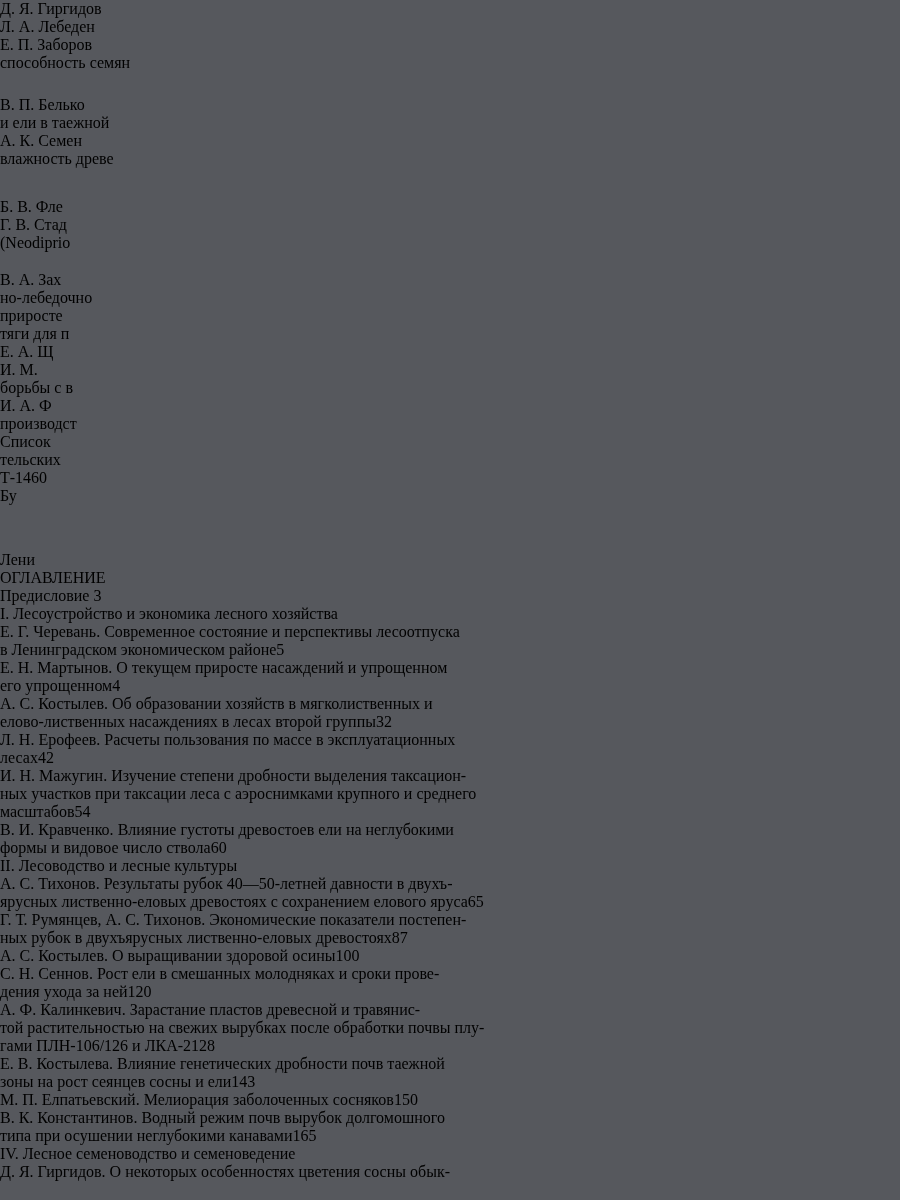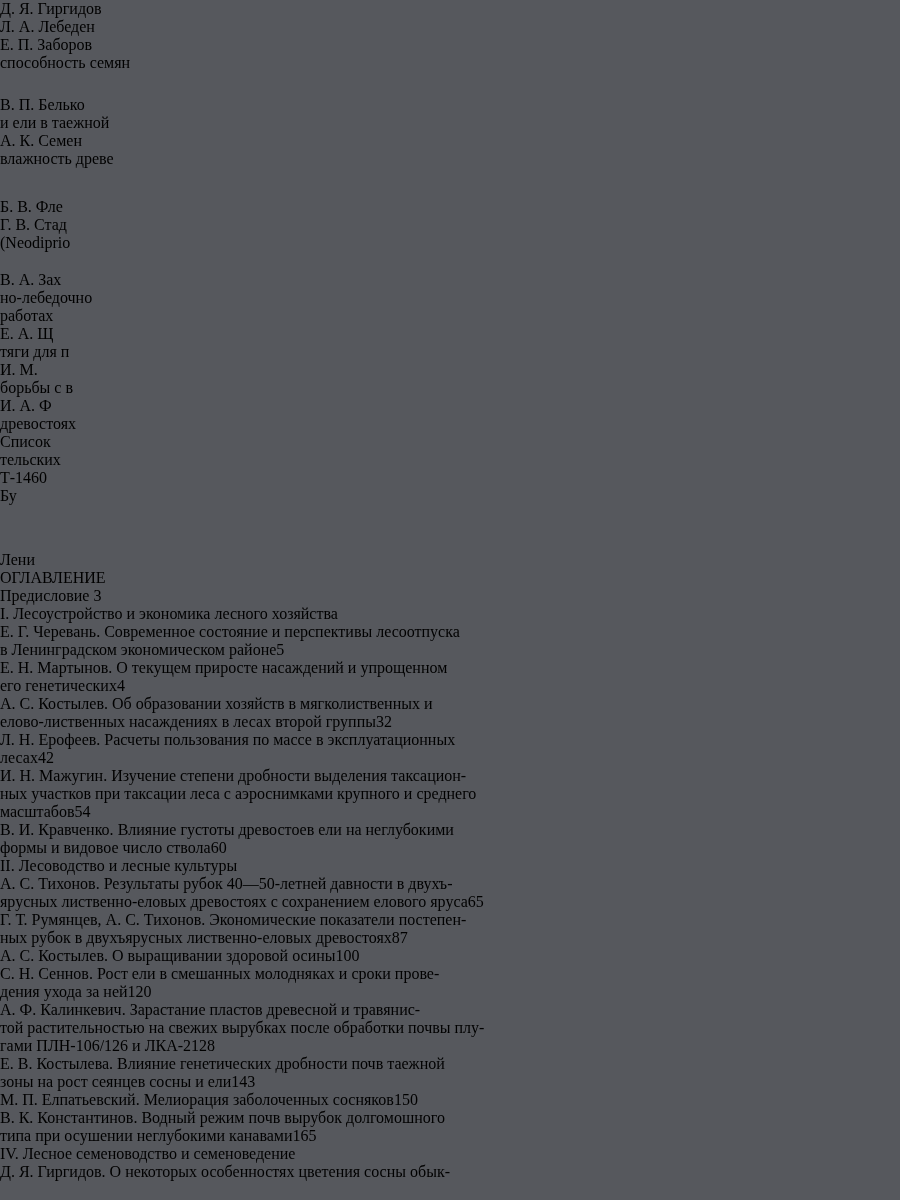--- a/index.html
+++ b/index.html
@@ -121,27 +121,27 @@
           <div class="rp-line">влажность древе</div>
         </div>
         <div class="rp-group" style="margin-top: 30px; font-family: Liberation Serif, serif;">
           <div class="rp-line frag-author">Б. В. Фле</div>
           <div class="rp-line frag-author">Г. В. Стад</div>
           <div class="rp-line">(Neodiprio</div>
         </div>
         <div class="rp-group" style="margin-top: 19px;">
           <div class="rp-line frag-author">В. А. Зах</div>
           <div class="rp-line">но-лебедочно</div>
-          <div class="rp-line">работах</div>
+          <div class="rp-line">приросте</div>
+          <div class="rp-line">тяги для п</div>
           <div class="rp-line frag-author">Е. А. Щ</div>
-          <div class="rp-line">тяги для п</div>
           <div class="rp-line frag-author">И. М.</div>
           <div class="rp-line">борьбы с в</div>
           <div class="rp-line frag-author">И. А. Ф</div>
-          <div class="rp-line">древостоях</div>
+          <div class="rp-line">производст</div>
           <div class="rp-line">Список</div>
           <div class="rp-line">тельских</div>
         </div>
       </div>
     <div class="rp-imprint">
       <div class="rp-rule"></div>
       <div class="rp-line">Т-1460</div>
       <div class="rp-line ind1">Бу</div>
       <div class="rp-rule" style="margin-top:46px;"></div>
       <div class="rp-line ind2">Лени</div>
@@ -160,21 +160,21 @@
         <span class="num">3</span>
       </div>
       <div id="toc-sections">
           <div class="sec-heading">I. Лесоустройство и экономика лесного хозяйства</div>
           <div class="entry">
             <div class="line first"><span class="author">Е. Г. Черевань. </span><span class="txt">Современное состояние и перспективы лесоотпуска</span></div>
             <div class="line last"><span class="txt">в Ленинградском экономическом районе</span><span class="dots"></span><span class="num">5</span></div>
           </div>
           <div class="entry">
             <div class="line first"><span class="author">Е. Н. Мартынов. </span><span class="txt">О текущем приросте насаждений и упрощенном</span></div>
-            <div class="line last"><span class="txt">его генетических</span><span class="dots"></span><span class="num">4</span></div>
+            <div class="line last"><span class="txt">его упрощенном</span><span class="dots"></span><span class="num">4</span></div>
           </div>
           <div class="entry">
             <div class="line first"><span class="author">А. С. Костылев. </span><span class="txt">Об образовании хозяйств в мягколиственных и</span></div>
             <div class="line last"><span class="txt">елово-лиственных насаждениях в лесах второй группы</span><span class="dots"></span><span class="num">32</span></div>
           </div>
           <div class="entry">
             <div class="line first"><span class="author">Л. Н. Ерофеев. </span><span class="txt">Расчеты пользования по массе в эксплуатационных</span></div>
             <div class="line last"><span class="txt">лесах</span><span class="dots"></span><span class="num">42</span></div>
           </div>
           <div class="entry">

